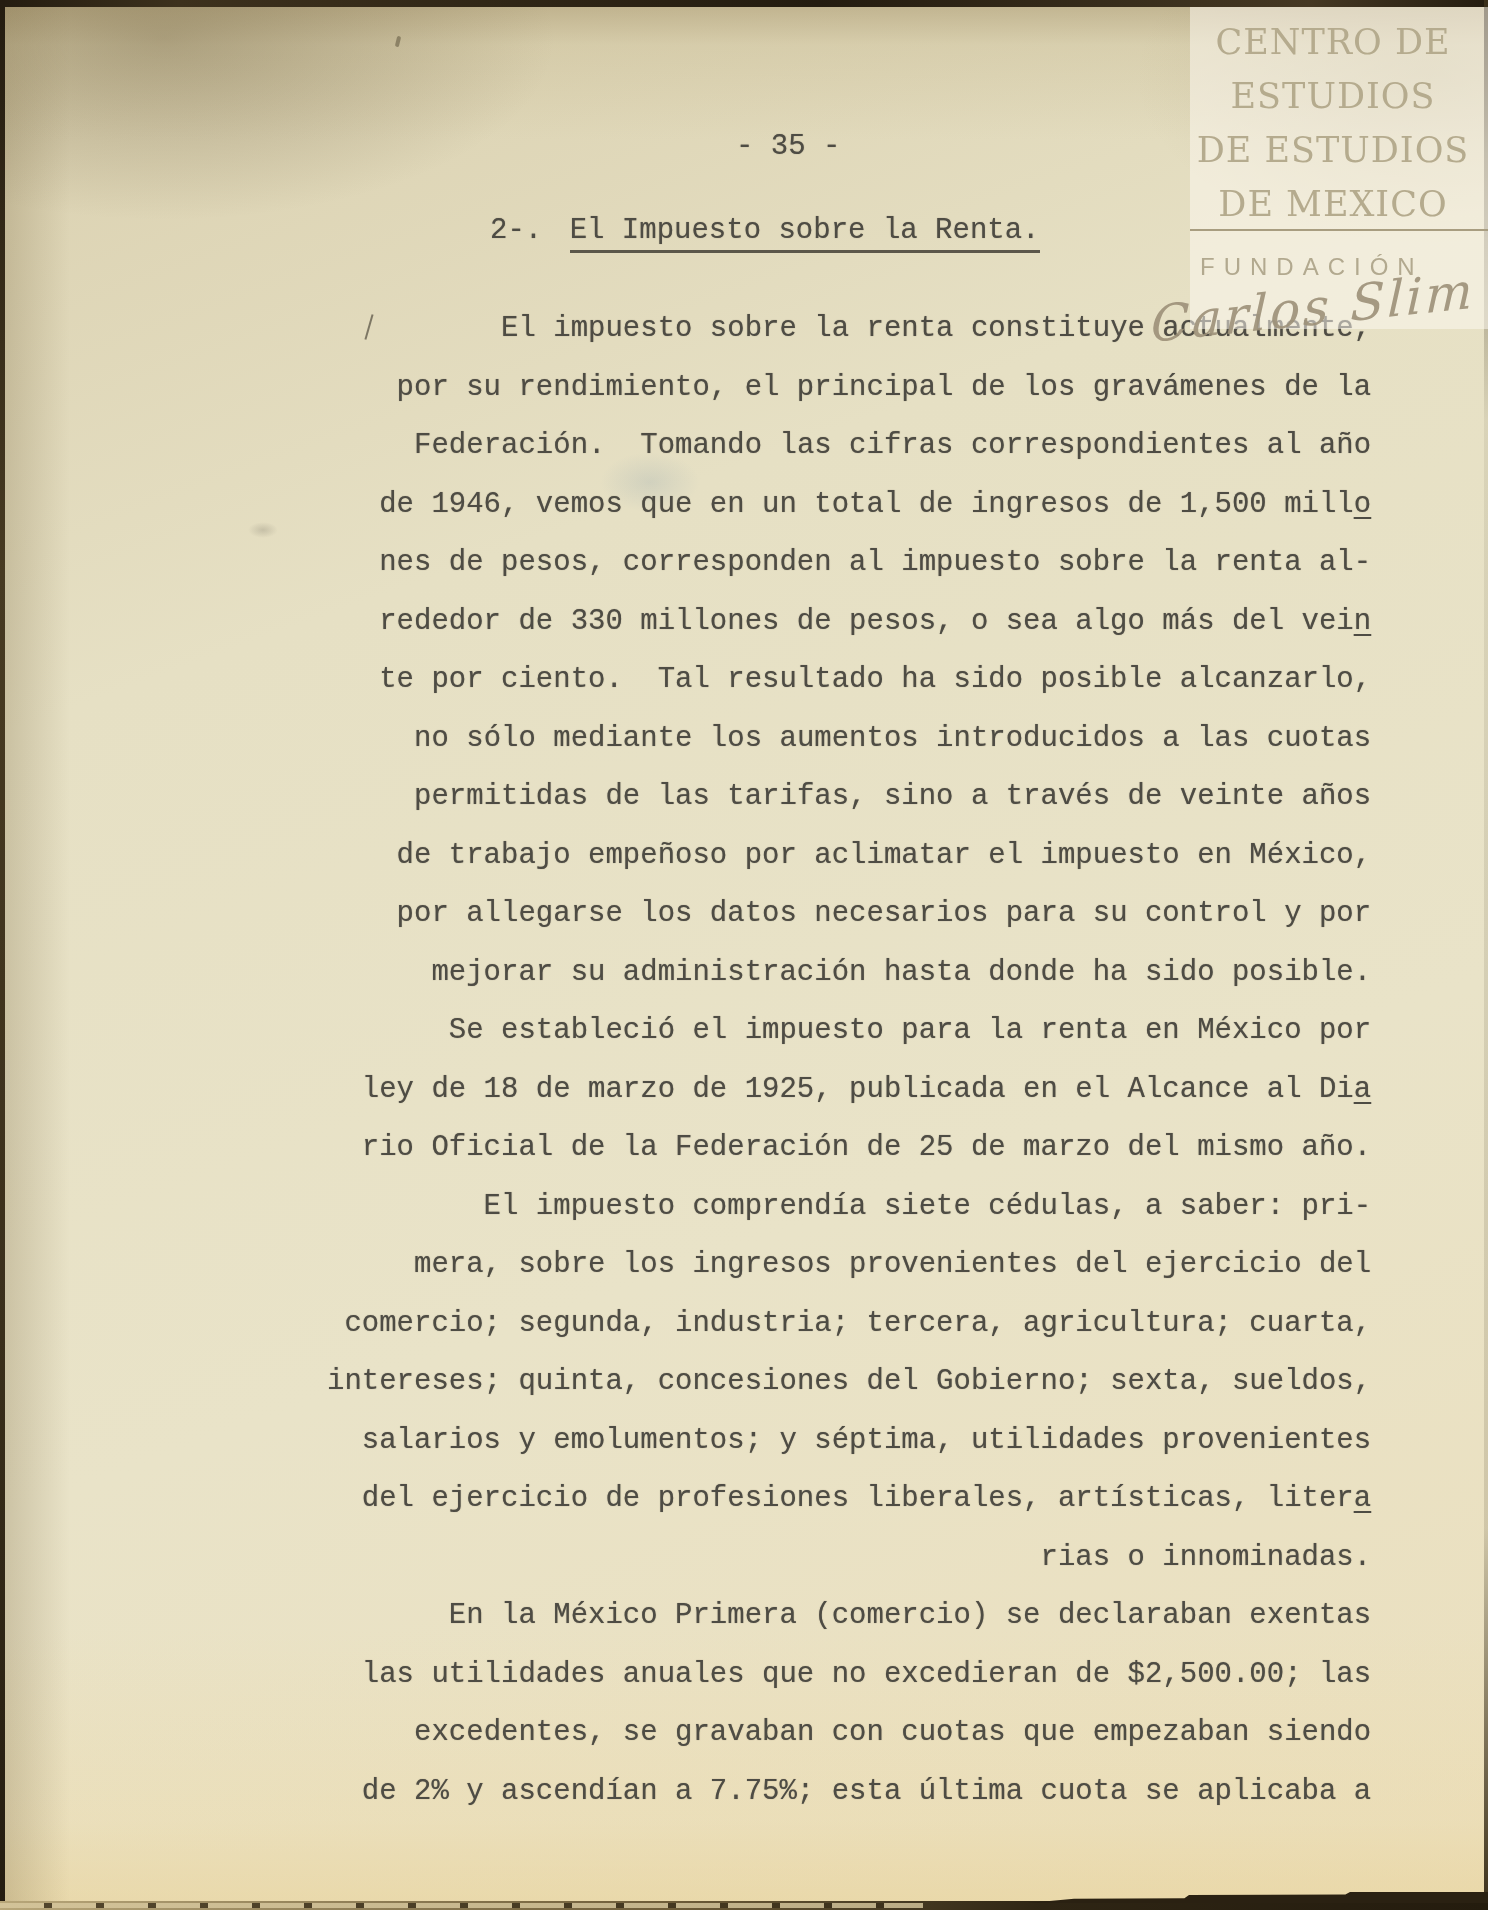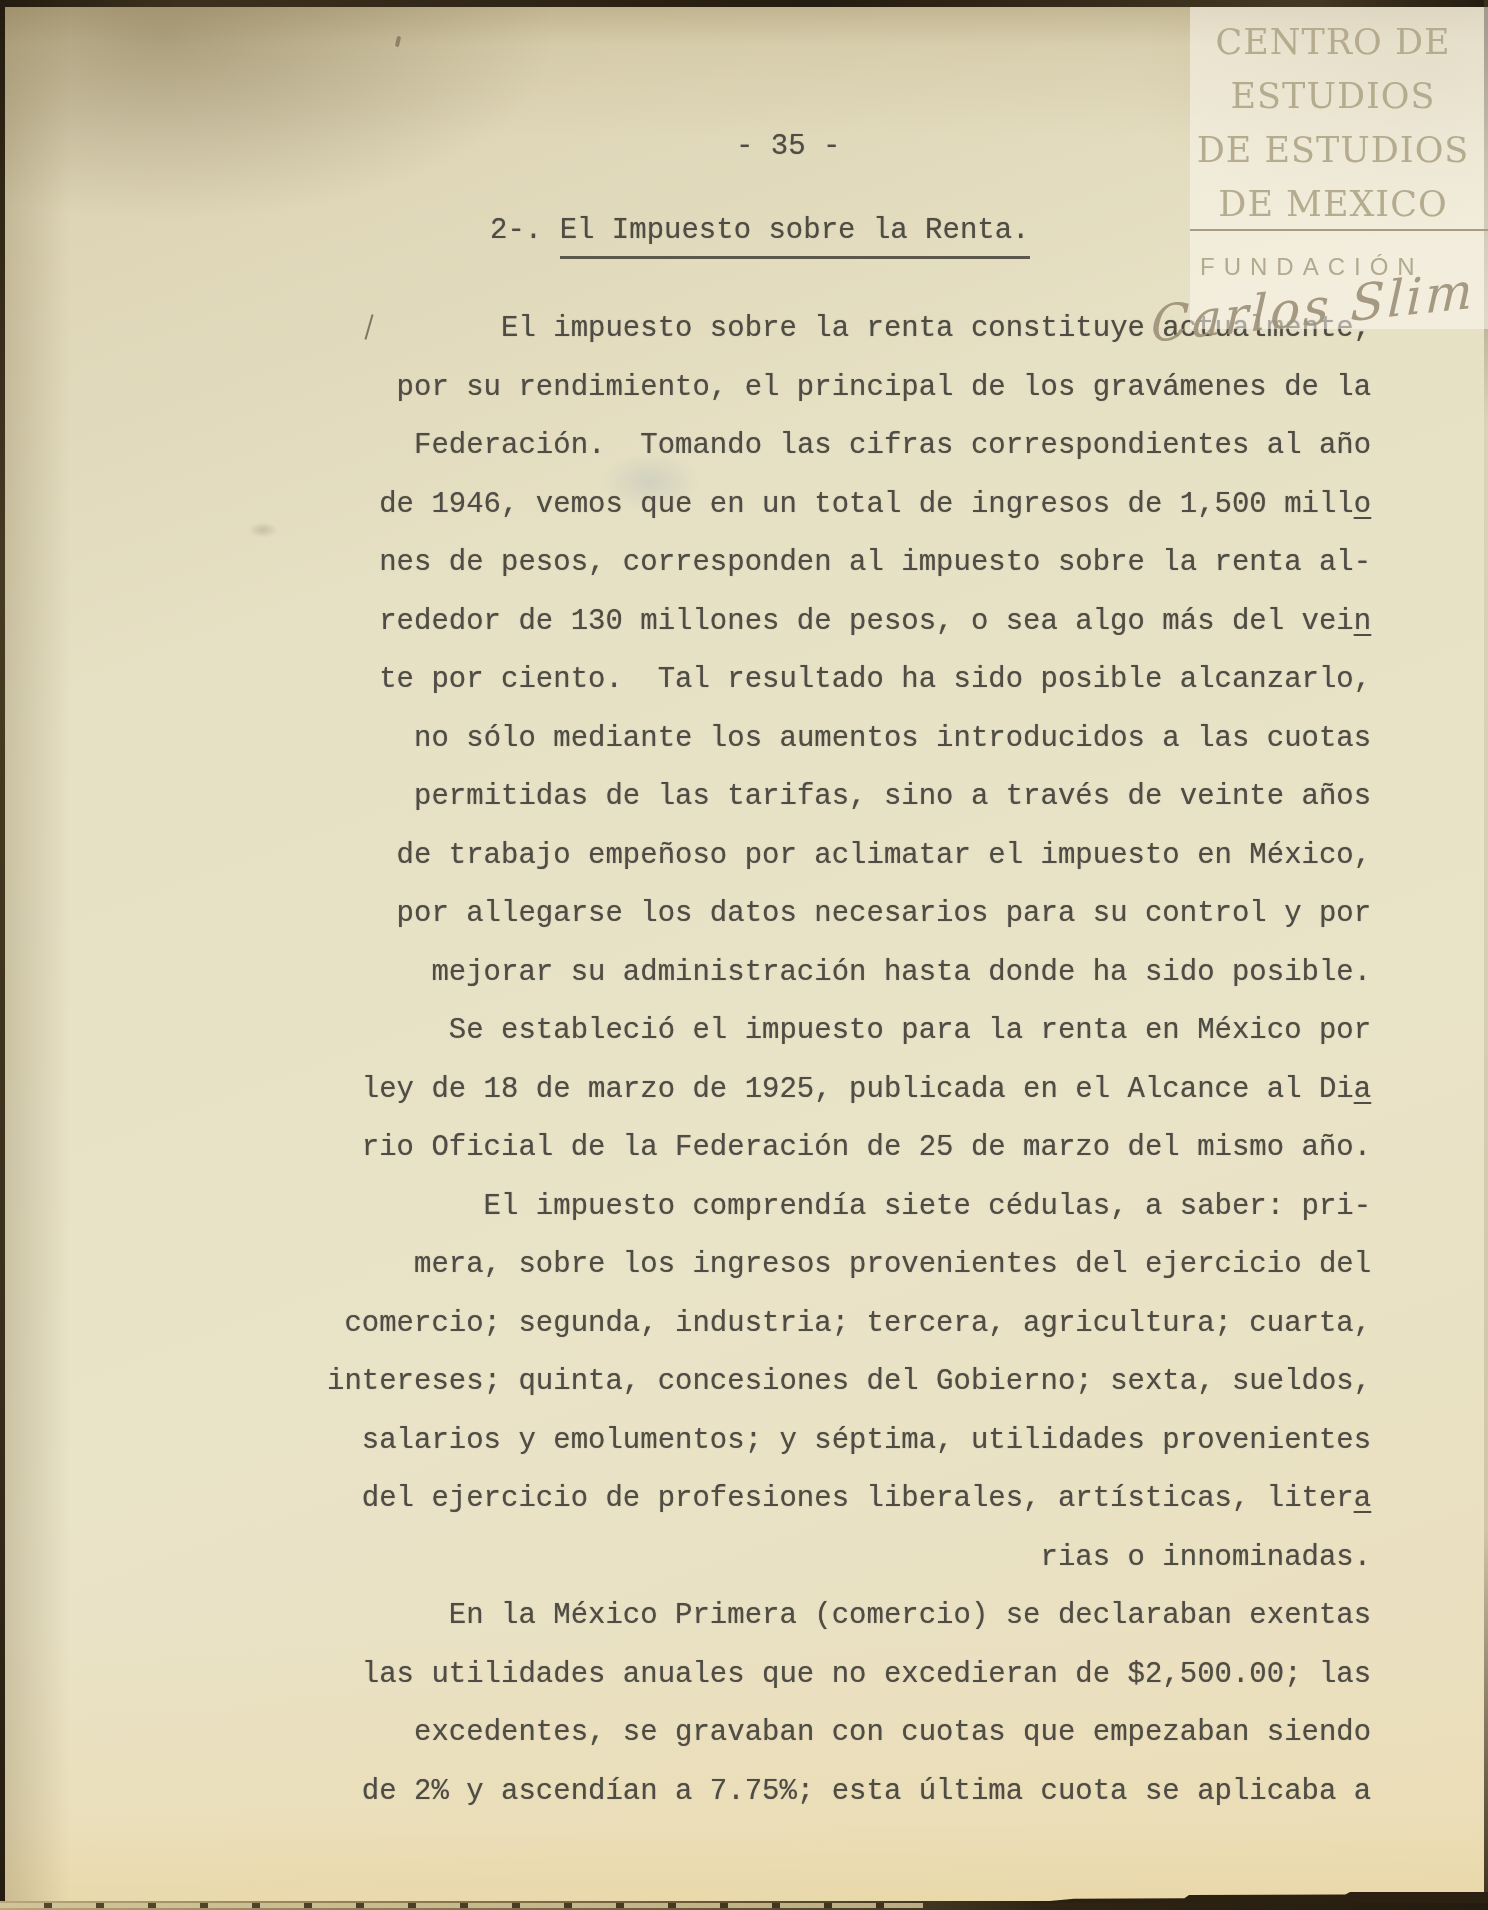--- a/index.html
+++ b/index.html
@@ -21,21 +21,21 @@
   .edge-bottom{position:absolute;left:0;right:0;bottom:0;height:9px;background:linear-gradient(90deg,#b7a679,#6d5c38 45%,#2e2514 70%,#241c0e);}
   .edge-bottom:before{content:"";position:absolute;left:0;top:2px;height:5px;width:62%;opacity:.8;
      background:repeating-linear-gradient(90deg,#d9caa0 0 44px,#3a2f1a 44px 52px);}
   .corner-wedge{position:absolute;right:0;bottom:7px;width:460px;height:11px;background:#2a2112;
      clip-path:polygon(0 100%,10% 62%,34% 56%,35% 28%,69% 22%,70% 0,100% 0,100% 100%);}
 
   
   .typewriter{color:#4e4c44;text-shadow:0 0 1px rgba(72,66,54,.55);}
   .page-number{position:absolute;left:736px;top:130px;font-size:29px;white-space:pre;}
   .heading{position:absolute;left:490px;top:214px;font-size:29px;white-space:pre;}
-  .heading .title{border-bottom:3px solid rgba(58,54,45,.8);padding-bottom:9px;}
+  .heading .title{border-bottom:3px solid rgba(58,54,45,.8);padding-bottom:3px;margin-left:10px;}
   .body-text{position:absolute;left:327px;top:300px;font-size:29px;line-height:58.5px;}
   .line{white-space:pre;height:58.5px;text-align:right;}
   .line .u{text-decoration:underline;text-decoration-thickness:2px;text-underline-offset:5px;}
 
   
   .mark{position:absolute;}
   .slash-mark{left:368px;top:314px;width:2px;height:26px;background:rgba(82,77,62,.7);transform:rotate(16deg);}
   .speck-a{left:396px;top:36px;width:4px;height:11px;background:rgba(95,85,62,.55);transform:rotate(14deg);border-radius:2px;}
   .speck-b{left:248px;top:522px;width:30px;height:16px;border-radius:50%;background:radial-gradient(rgba(120,115,100,.28),rgba(120,115,100,0) 70%);}
   .smudge-blue{left:600px;top:452px;width:100px;height:60px;border-radius:50%;background:radial-gradient(rgba(125,150,168,.20),rgba(125,150,168,0) 70%);}
@@ -78,21 +78,21 @@
       <div class="line"><span>     El impuesto sobre la renta constituye actualmente,</span><span class="u"></span></div>
 
       <div class="line"><span>por su rendimiento, el principal de los gravámenes de la</span><span class="u"></span></div>
 
       <div class="line"><span>Federación.  Tomando las cifras correspondientes al año</span><span class="u"></span></div>
 
       <div class="line"><span>de 1946, vemos que en un total de ingresos de 1,500 mill</span><span class="u">o</span></div>
 
       <div class="line"><span>nes de pesos, corresponden al impuesto sobre la renta al-</span><span class="u"></span></div>
 
-      <div class="line"><span>rededor de 130 millones de pesos, o sea algo más del vei</span><span class="u">n</span></div>
+      <div class="line"><span>rededor de 330 millones de pesos, o sea algo más del vei</span><span class="u">n</span></div>
 
       <div class="line"><span>te por ciento.  Tal resultado ha sido posible alcanzarlo,</span><span class="u"></span></div>
 
       <div class="line"><span>no sólo mediante los aumentos introducidos a las cuotas</span><span class="u"></span></div>
 
       <div class="line"><span>permitidas de las tarifas, sino a través de veinte años</span><span class="u"></span></div>
 
       <div class="line"><span>de trabajo empeñoso por aclimatar el impuesto en México,</span><span class="u"></span></div>
 
       <div class="line"><span>por allegarse los datos necesarios para su control y por</span><span class="u"></span></div>

